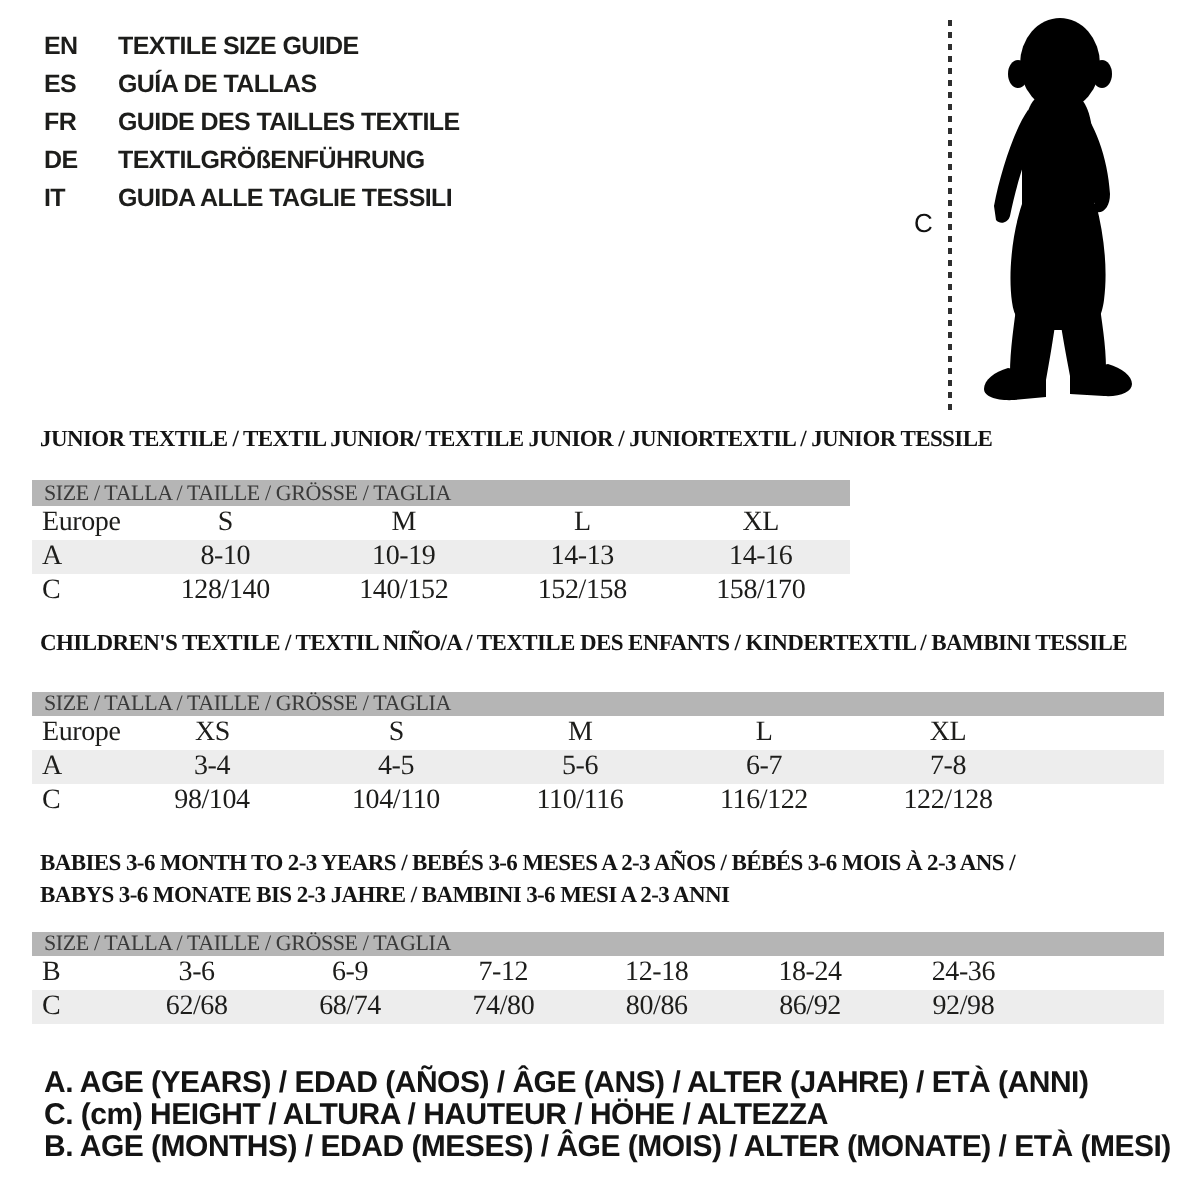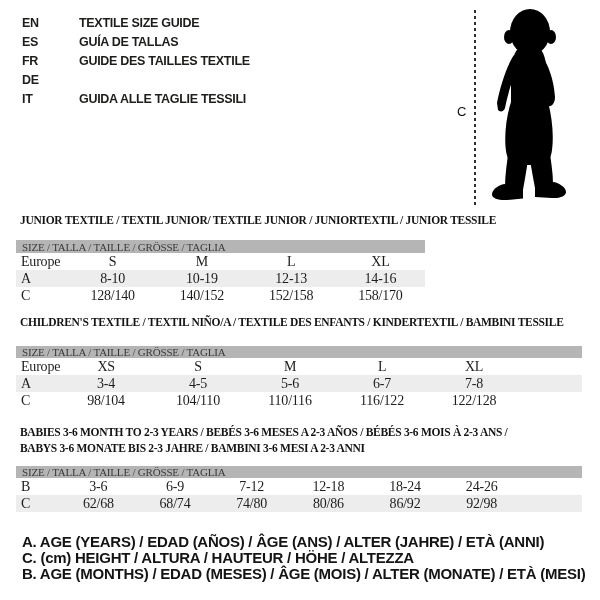--- a/index.html
+++ b/index.html
@@ -3,21 +3,21 @@
 <meta charset="utf-8">
 <style>
   html,body { margin:0; padding:0; background:#fff; }
   .page {
     position:relative; width:600px; height:600px; background:#ffffff;
     font-family:"Liberation Sans", sans-serif; color:#1d1d1b; overflow:hidden;
   }
 
   
   .lang-list { position:absolute; left:22px; top:13px; }
-  .lang-row { display:flex; height:19px; align-items:center; font-weight:700; font-size:12.5px; letter-spacing:-0.3px; white-space:nowrap;gap:20px; }
+  .lang-row { display:flex; height:19px; align-items:center; font-weight:700; font-size:12.5px; letter-spacing:-0.3px; white-space:nowrap; }
   .lang-code { width:37px; flex:0 0 37px; }
 
   
   .size-line {
     position:absolute; left:474px; top:10px; width:2px; height:197px;
     background:repeating-linear-gradient(to bottom, #2e2e2e 0 3px, transparent 3px 6px);
   }
   .figure-label { position:absolute; left:457px; top:104px; font-size:13px; font-weight:400; color:#111; }
   .baby-svg { position:absolute; left:483px; top:7px; }
 
@@ -66,20 +66,21 @@
     <div class="lang-row">
       <span class="lang-code">ES</span>
       <span class="lang-text">GUÍA DE TALLAS</span>
     </div>
     <div class="lang-row">
       <span class="lang-code">FR</span>
       <span class="lang-text">GUIDE DES TAILLES TEXTILE</span>
     </div>
     <div class="lang-row">
       <span class="lang-code">DE</span>
+      <span class="lang-text">TEXTILGRÖßENFÜHRUNG</span>
     </div>
     <div class="lang-row">
       <span class="lang-code">IT</span>
       <span class="lang-text">GUIDA ALLE TAGLIE TESSILI</span>
     </div>
   </div>
 
   <div class="size-line"></div>
   <div class="figure-label">C</div>
   <svg class="baby-svg" width="90" height="200" viewBox="0 0 90 200" xmlns="http://www.w3.org/2000/svg">
@@ -105,21 +106,21 @@
       <span class="tlabel">Europe</span>
       <span class="tcell">S</span>
       <span class="tcell">M</span>
       <span class="tcell">L</span>
       <span class="tcell">XL</span>
     </div>
     <div class="trow r1 striped">
       <span class="tlabel">A</span>
       <span class="tcell">8-10</span>
       <span class="tcell">10-19</span>
-      <span class="tcell">12-13</span>
+      <span class="tcell">14-13</span>
       <span class="tcell">14-16</span>
     </div>
     <div class="trow r2">
       <span class="tlabel">C</span>
       <span class="tcell">128/140</span>
       <span class="tcell">140/152</span>
       <span class="tcell">152/158</span>
       <span class="tcell">158/170</span>
     </div>
   </div>
@@ -157,21 +158,21 @@
     <div class="t-title">BABIES 3-6 MONTH TO 2-3 YEARS / BEBÉS 3-6 MESES A 2-3 AÑOS / BÉBÉS 3-6 MOIS À 2-3 ANS /</div>
     <div class="t-title line2">BABYS 3-6 MONATE BIS 2-3 JAHRE / BAMBINI 3-6 MESI A 2-3 ANNI</div>
     <div class="bar">SIZE / TALLA / TAILLE / GRÖSSE / TAGLIA</div>
     <div class="trow r0">
       <span class="tlabel">B</span>
       <span class="tcell">3-6</span>
       <span class="tcell">6-9</span>
       <span class="tcell">7-12</span>
       <span class="tcell">12-18</span>
       <span class="tcell">18-24</span>
-      <span class="tcell">24-26</span>
+      <span class="tcell">24-36</span>
     </div>
     <div class="trow r1 striped">
       <span class="tlabel">C</span>
       <span class="tcell">62/68</span>
       <span class="tcell">68/74</span>
       <span class="tcell">74/80</span>
       <span class="tcell">80/86</span>
       <span class="tcell">86/92</span>
       <span class="tcell">92/98</span>
     </div>

